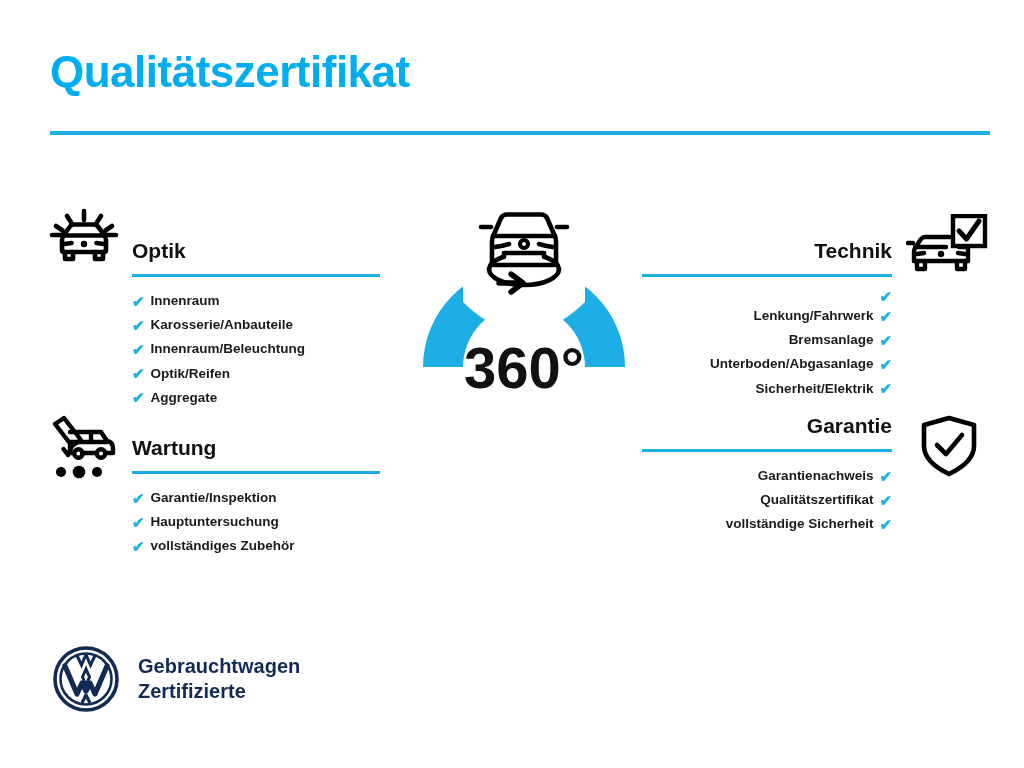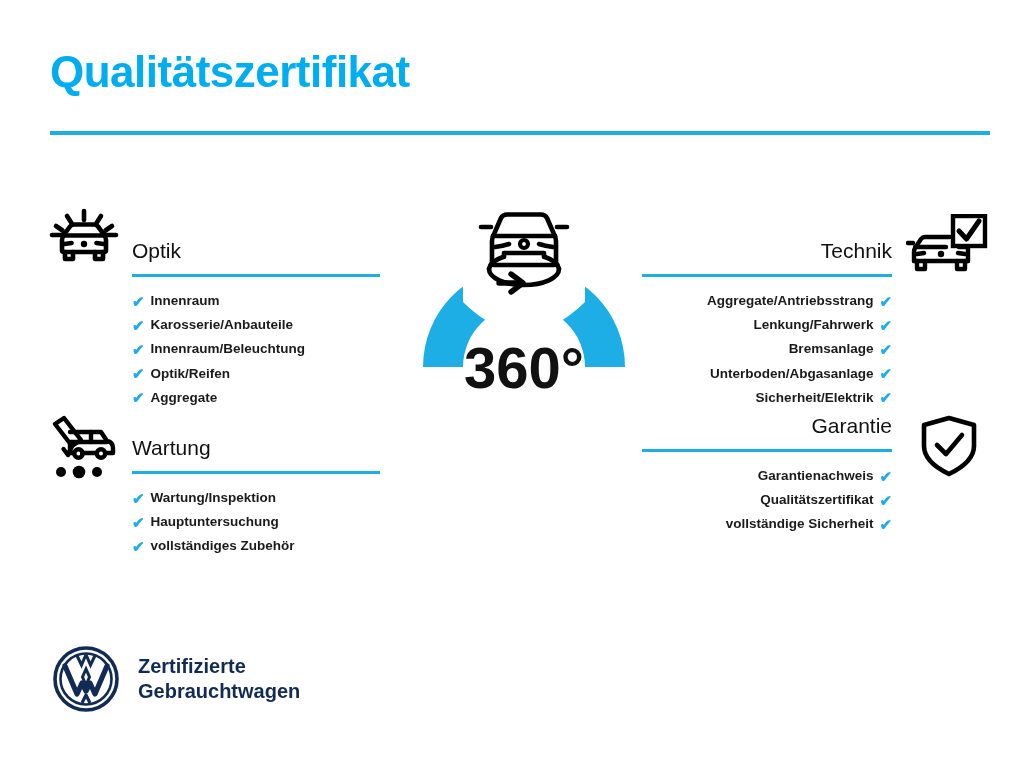--- a/index.html
+++ b/index.html
@@ -46,21 +46,21 @@
   
   .section {
     position: absolute;
   }
   .sec-head {
     position: relative;
     height: 44px;
   }
   .sec-title {
     font-size: 21px;
-    font-weight: normal;
+    font-weight: bold;
     color: #111111;
     line-height: 28px;
     white-space: nowrap;
   }
   .sec-rule {
     position: absolute;
     left: 0;
     right: 0;
     bottom: 4px;
     height: 3px;
@@ -254,42 +254,41 @@
   </div>
 
   <div class="section left" id="sec-wartung">
     <div class="sec-head">
       <div class="sec-title">Wartung</div>
       <div class="sec-rule"></div>
     </div>
     <ul class="sec-list">
       <li>
           <span class="check">✔</span>
-          <span>Wartung/Inspektion</span>
+          <span>Garantie/Inspektion</span>
         </li>
       <li>
           <span class="check">✔</span>
           <span>Hauptuntersuchung</span>
         </li>
       <li>
           <span class="check">✔</span>
           <span>vollständiges Zubehör</span>
         </li>
     </ul>
   </div>
 
   <div class="section right" id="sec-technik">
     <div class="sec-head">
       <div class="sec-title">Technik</div>
       <div class="sec-rule"></div>
     </div>
     <ul class="sec-list">
       <li>
           <span class="check">✔</span>
-          <span>Aggregate/Antriebsstrang</span>
         </li>
       <li>
           <span class="check">✔</span>
           <span>Lenkung/Fahrwerk</span>
         </li>
       <li>
           <span class="check">✔</span>
           <span>Bremsanlage</span>
         </li>
       <li>
@@ -378,18 +377,18 @@
     <svg class="vw-mark" width="68" height="68" viewBox="0 0 68 68">
       <circle cx="34" cy="34" r="31" fill="none" stroke="#122B54" stroke-width="3.6"></circle>
       <circle cx="34" cy="34" r="25.5" fill="none" stroke="#122B54" stroke-width="2.6"></circle>
       <path d="M34 9.5 L29.5 20 L24.5 9.5
                M34 9.5 L38.5 20 L43.5 9.5" fill="none" stroke="#122B54" stroke-width="3"></path>
       <path d="M13 21 L25 49 L30 38 L34 46 L38 38 L43 49 L55 21" fill="none" stroke="#122B54" stroke-width="5.2" stroke-linejoin="round" stroke-linecap="round"></path>
       <path d="M34 24 L30.5 32 L34 40 L37.5 32 Z" fill="none" stroke="#122B54" stroke-width="3"></path>
       <path d="M30 58 L34 50 L38 58" fill="none" stroke="#122B54" stroke-width="3.2" stroke-linejoin="round"></path>
     </svg>
     <div class="vw-text">
+      <div>Gebrauchtwagen</div>
       <div>Zertifizierte</div>
-      <div>Gebrauchtwagen</div>
     </div>
   </div>
 
 </div>
 
 </body></html>

